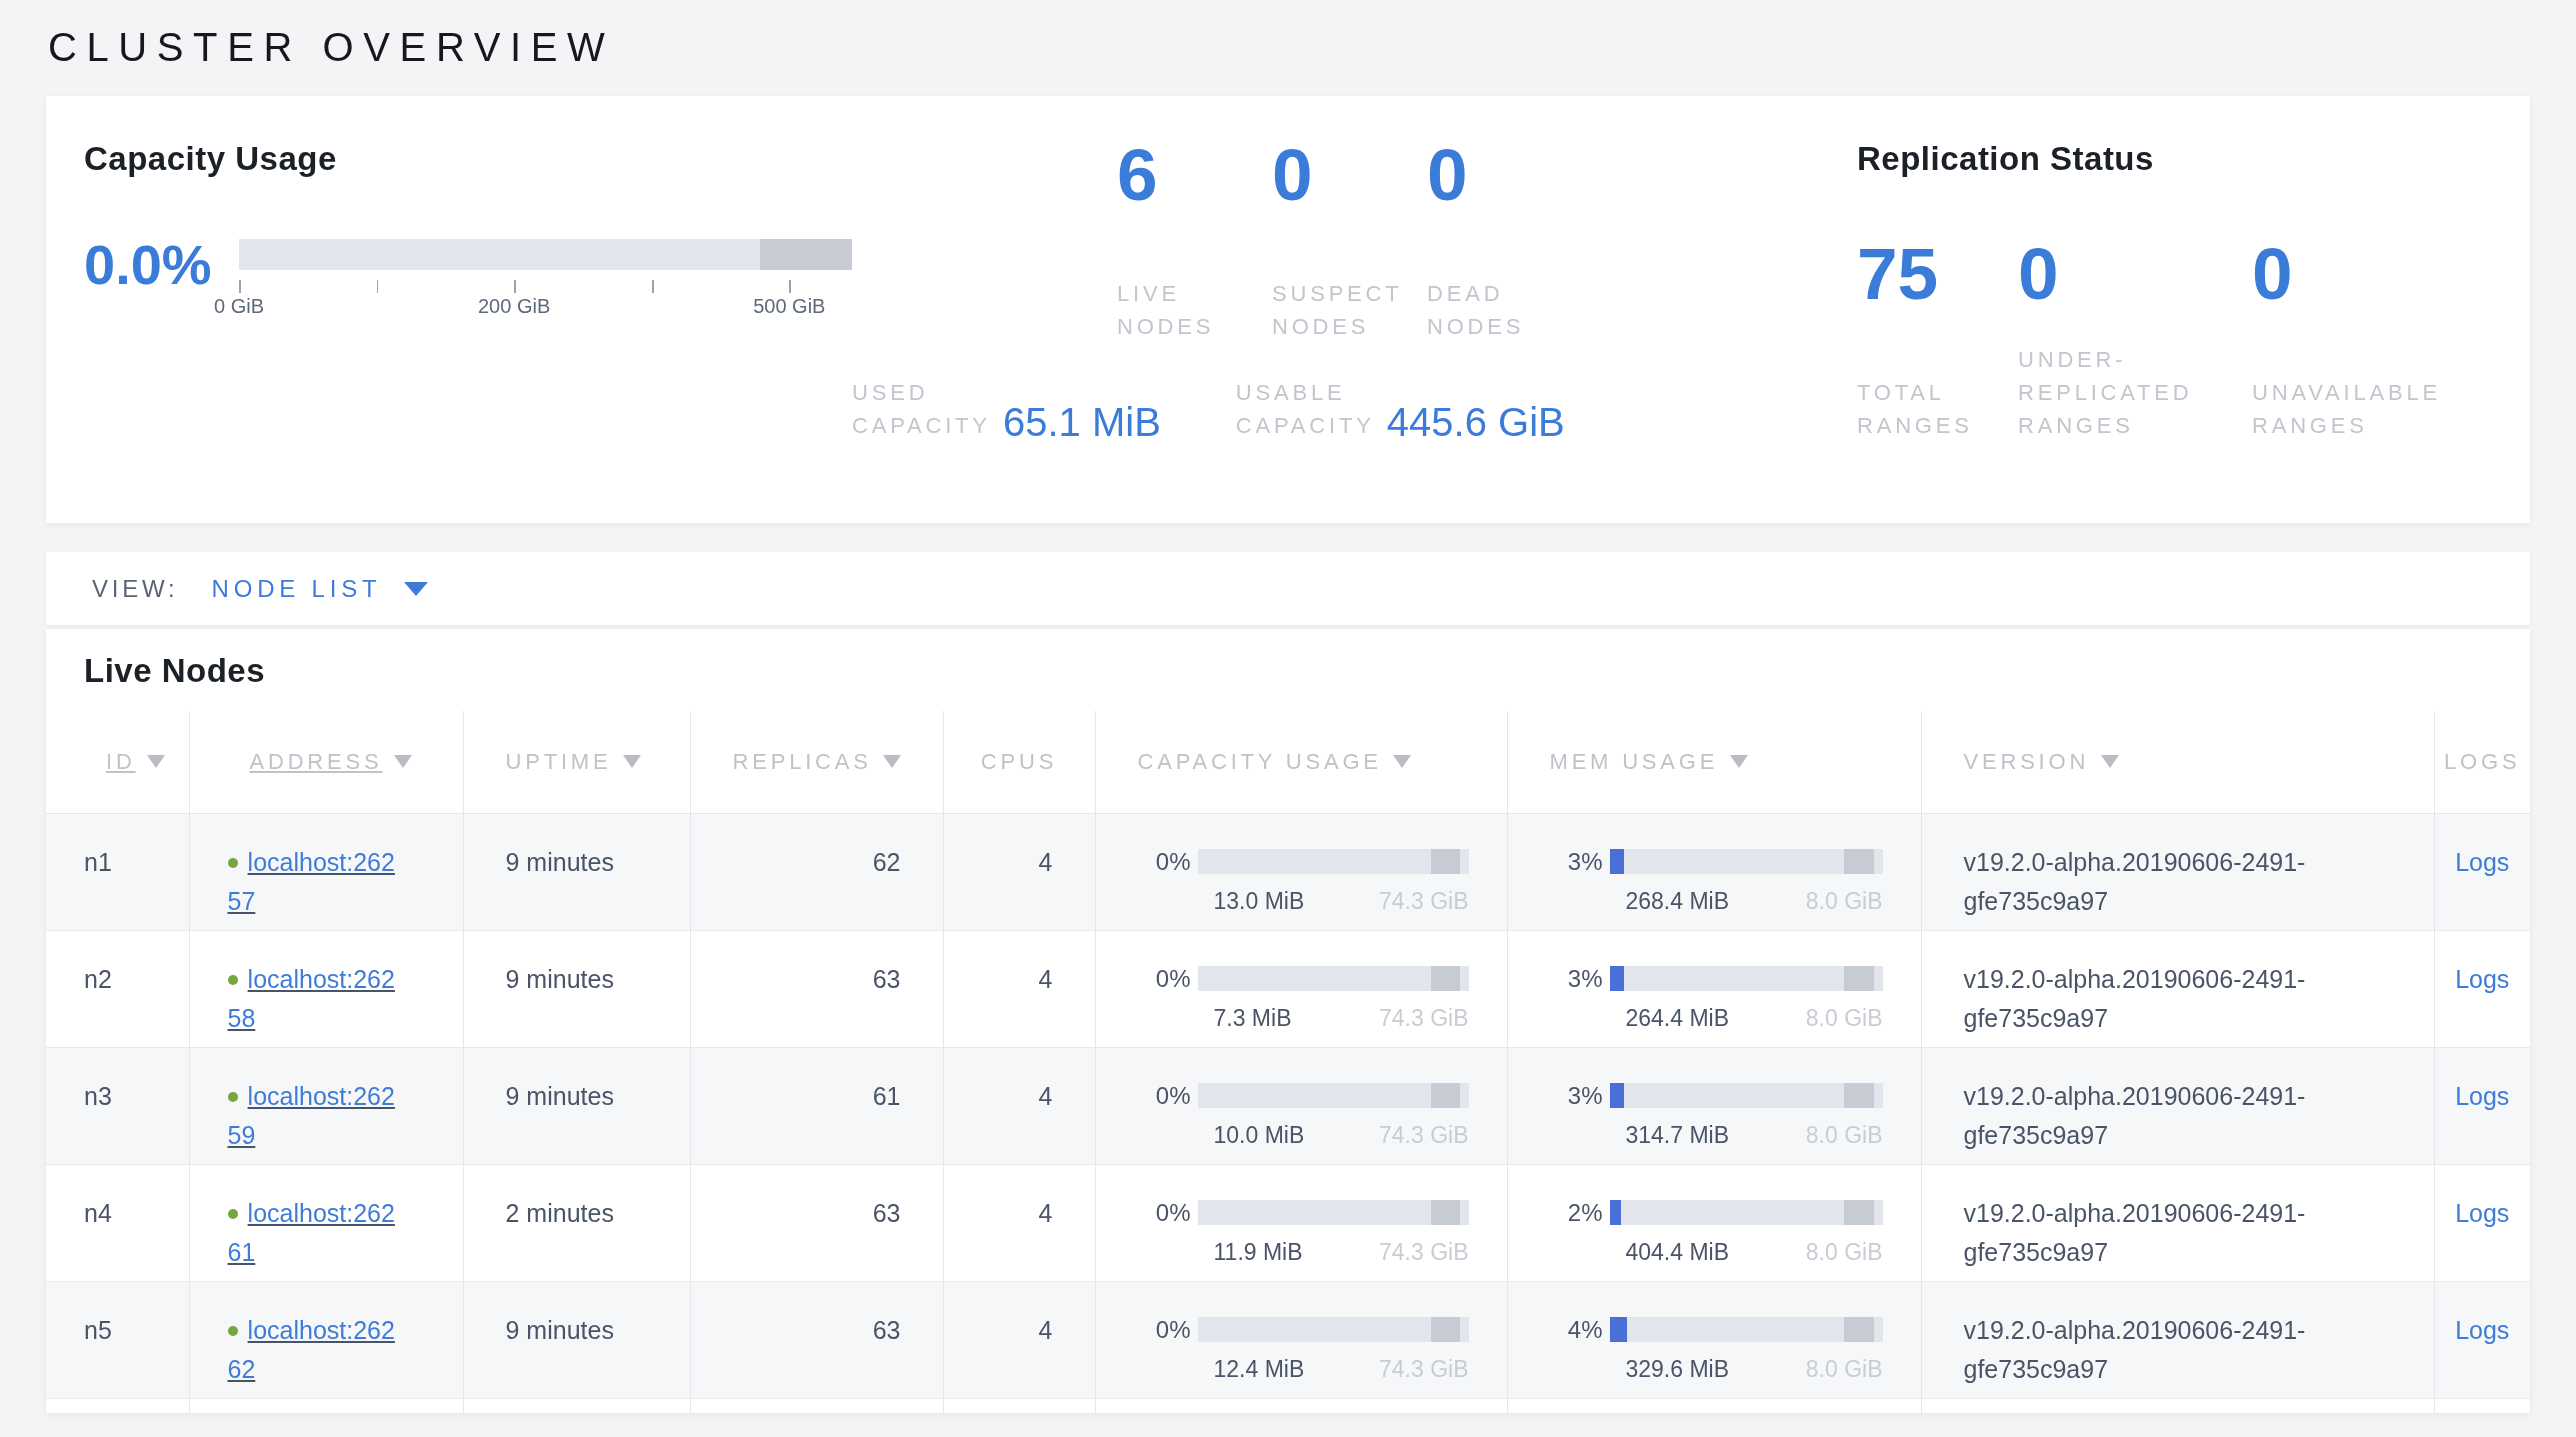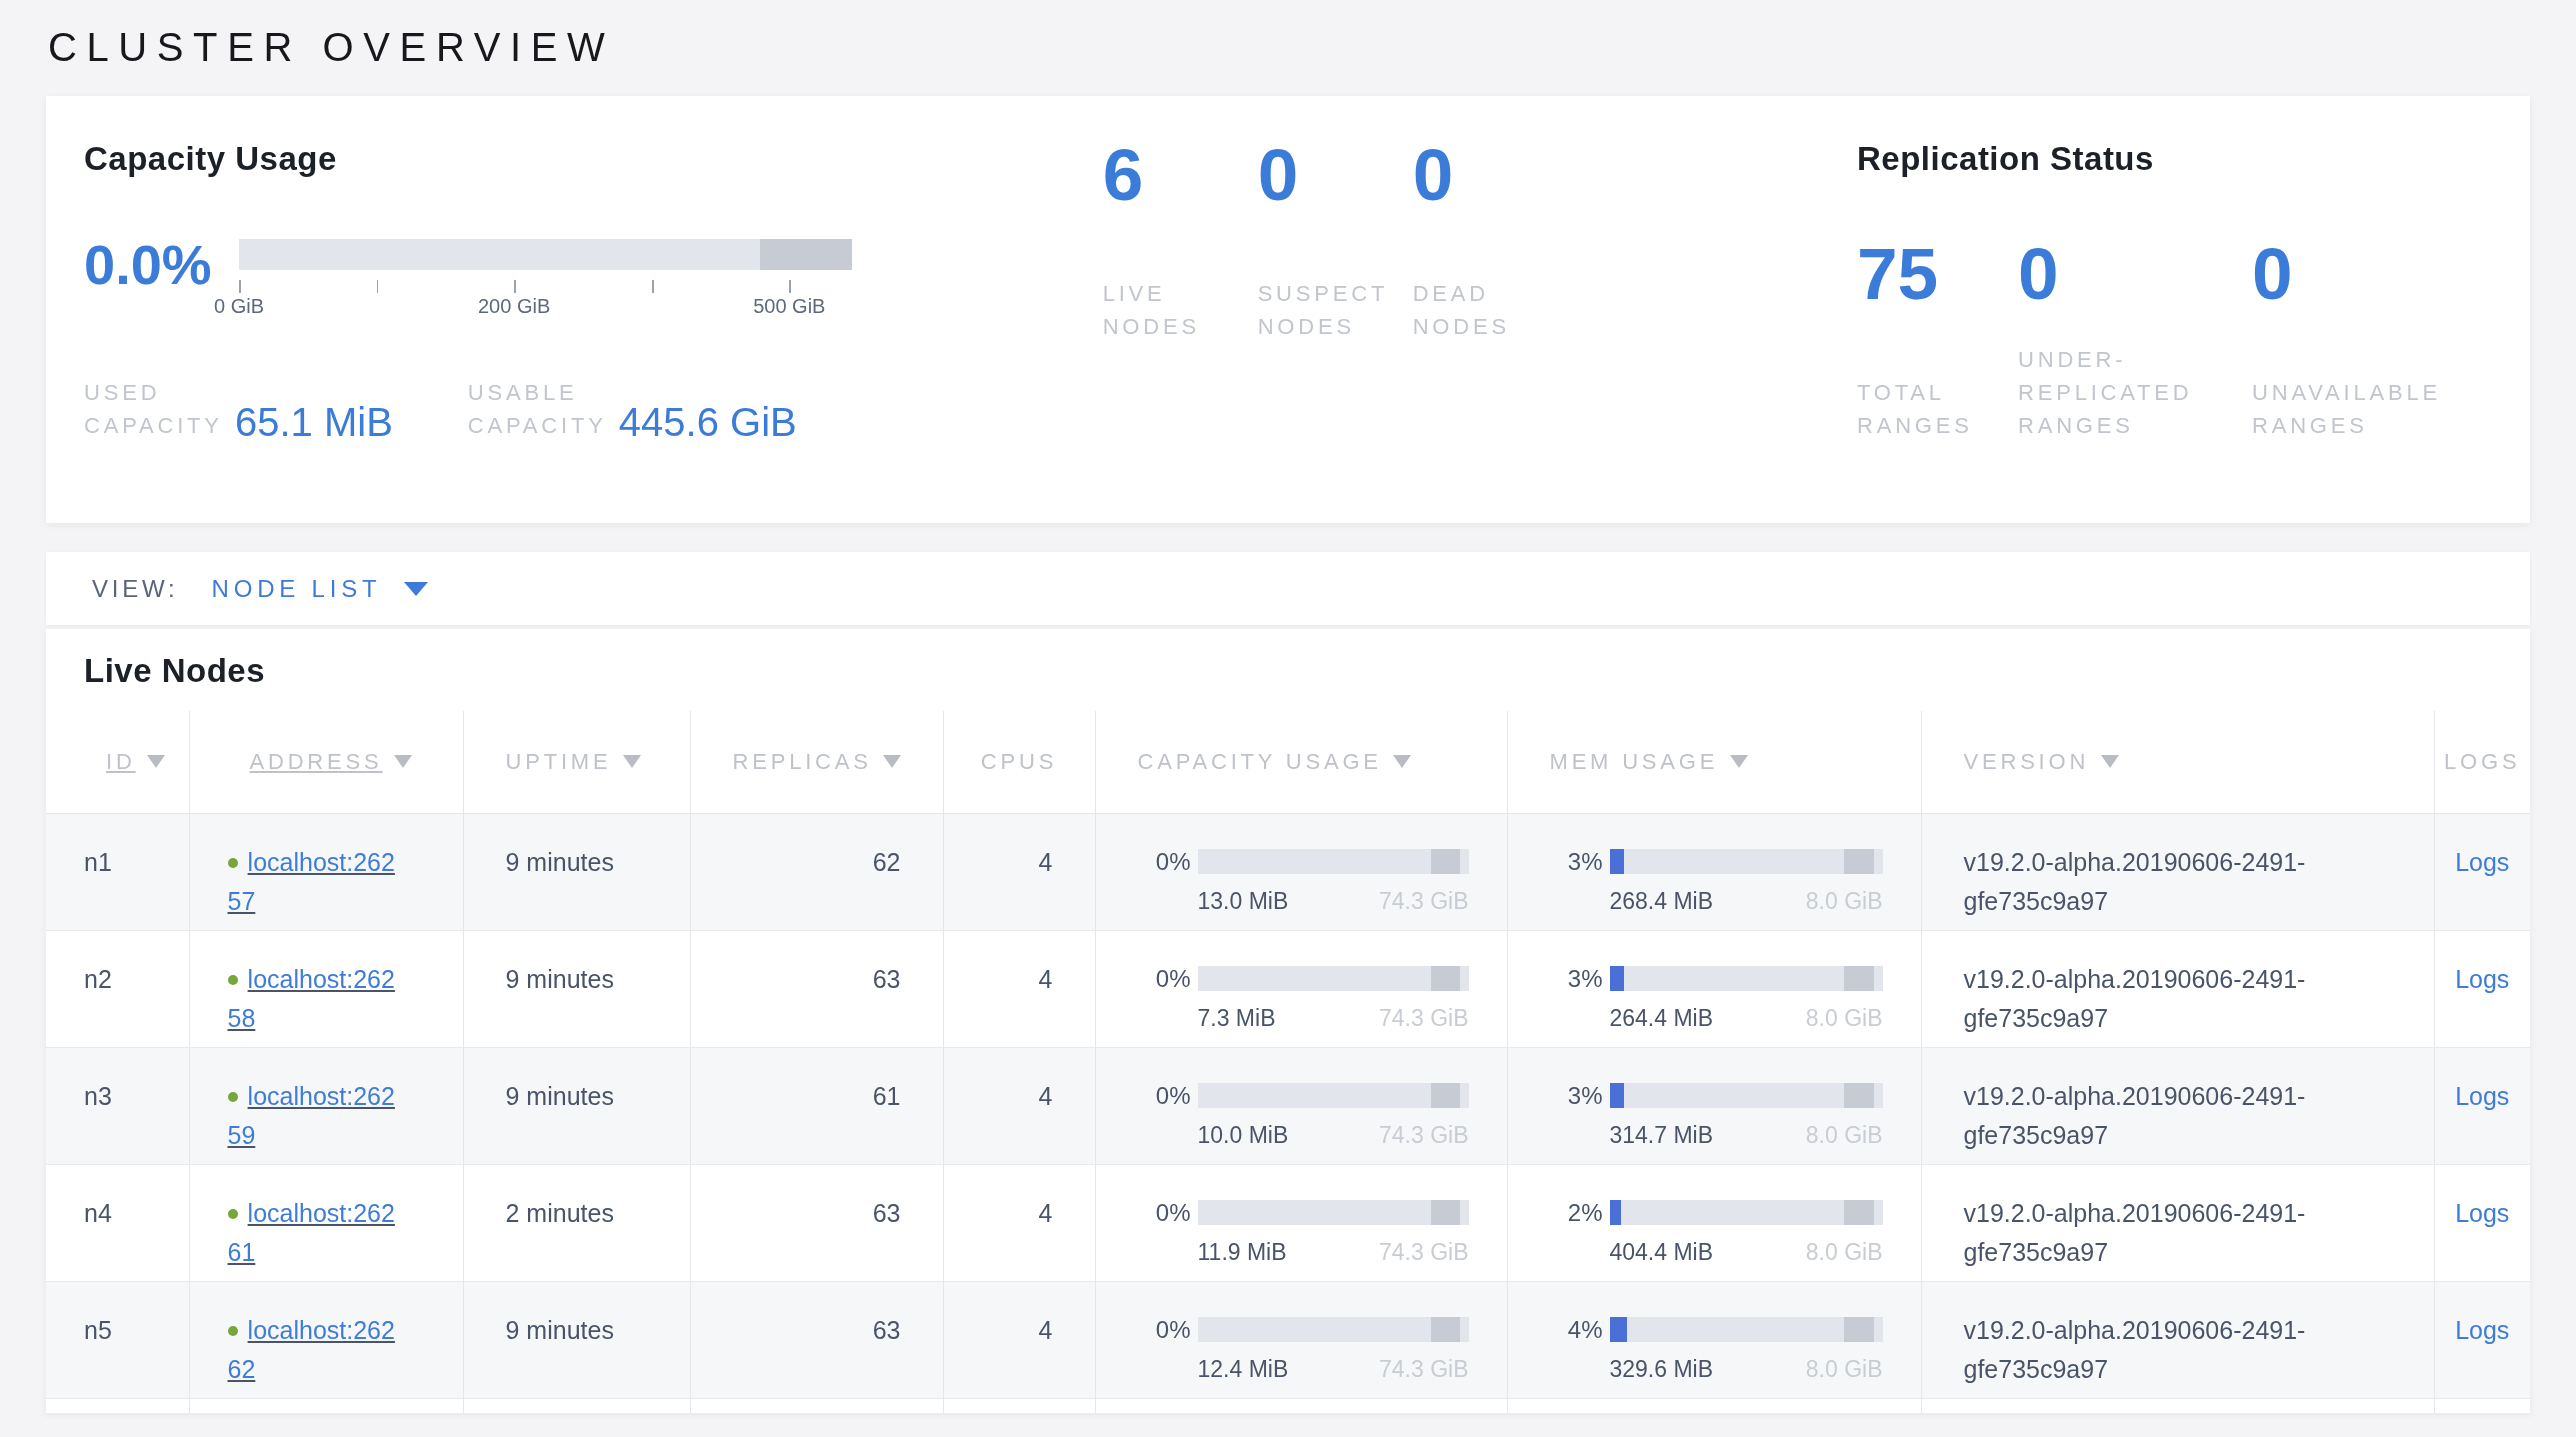--- a/index.html
+++ b/index.html
@@ -31,21 +31,21 @@
   .summary-section h2, .nodes-panel h2 {
     font-size:33px; font-weight:700; color:#1c2128; letter-spacing:0.5px;
   }
   .summary-section h2 { margin-bottom:61px; }
 
   .sec-capacity { width:1033px; }
   .sec-nodes    { width:765px; }
   .sec-repl     { flex:1; }
 
   
-  .cap-gauge { display:flex; align-items:flex-start; height:203px; flex-direction:column; }
+  .cap-gauge { display:flex; align-items:flex-start; height:203px; flex-direction:row; }
   .gauge-top { display:flex; align-items:flex-start; width:100%; }
   .cap-percent {
     font-size:56px; font-weight:700; color:#3b7cd9; line-height:1;
     width:155px; flex:none; margin-top:-1.9px;
   }
   .bar-wrap { width:613px; flex:none; }
   .meter { position:relative; height:31px; background:#e3e5ec; }
   .meter .seg-dark { position:absolute; top:0; right:0; height:100%; width:15%; background:#c7cbd3; }
   .tick-row { position:relative; height:15.3px; margin-top:7.7px; }
   .tick { position:absolute; top:1.9px; width:1.9px; height:13.4px; background:#9aa2af; }
@@ -143,21 +143,21 @@
   td.t-cap, td.t-mem { padding-left:38px; padding-right:38px; }
   td.t-ver { padding-left:42px; padding-right:29px; }
   td.t-logs { text-align:center; }
 
   .bargraph .bar-line { display:flex; align-items:center; }
   .bargraph .pct { width:57px; flex:none; text-align:right; margin-right:7.7px; font-size:24px; }
   .bargraph .minibar { position:relative; flex:1; height:25px; background:#e3e5ec; }
   .minibar .used { position:absolute; left:0; top:0; height:100%; background:#4a6fd6; }
   .minibar .dark { position:absolute; top:0; right:3%; width:11%; height:100%; background:#c7cbd3; }
   .bargraph .sub-line {
-    margin-left:64px; margin-top:7.7px;
+    margin-left:80px; margin-top:7.7px;
     display:flex; justify-content:space-between; line-height:1.2;
   }
   .sub-line .used-val { font-size:23px; color:#4a5468; }
   .sub-line .max-val { font-size:23px; color:#c8ccd3; }
 
   tr.partial-row td { height:19px; padding:0; background:#ffffff; border-bottom:none; }
 </style>
 </head>
 <body>
 

